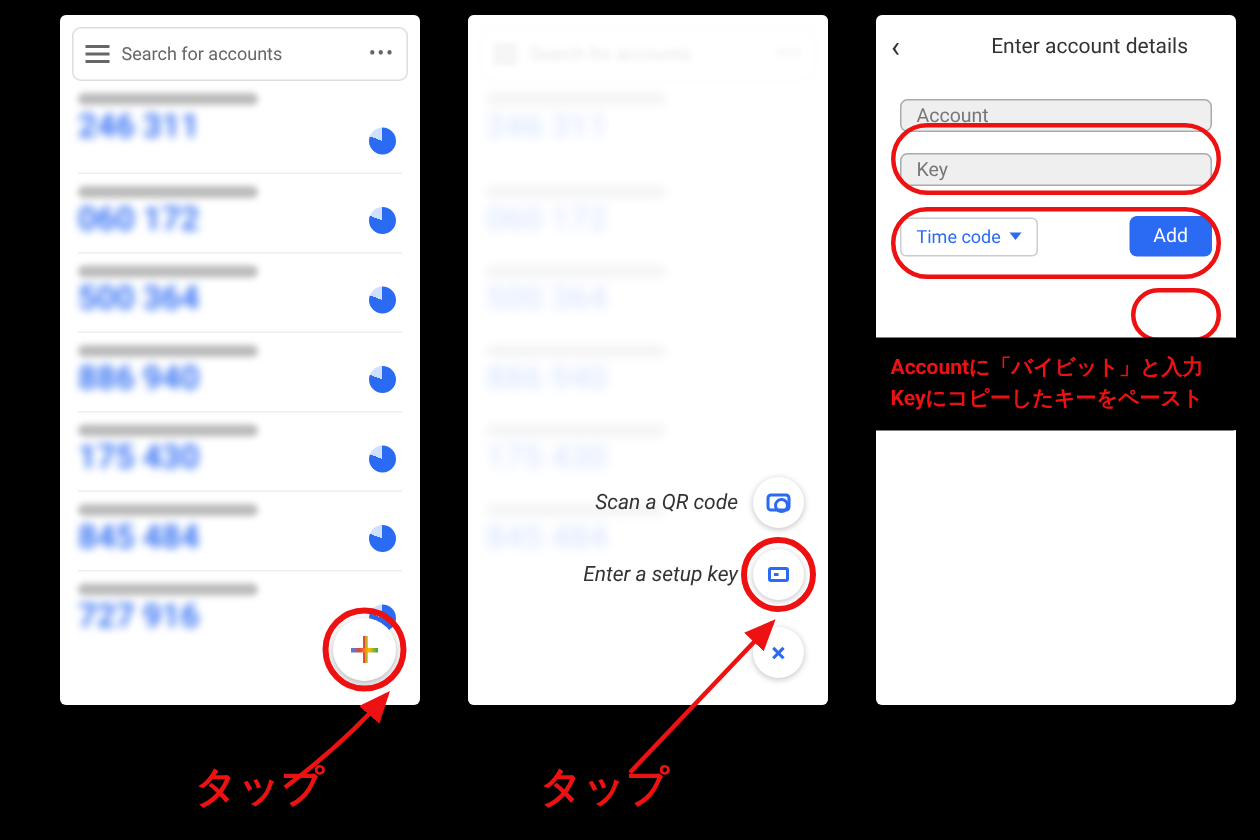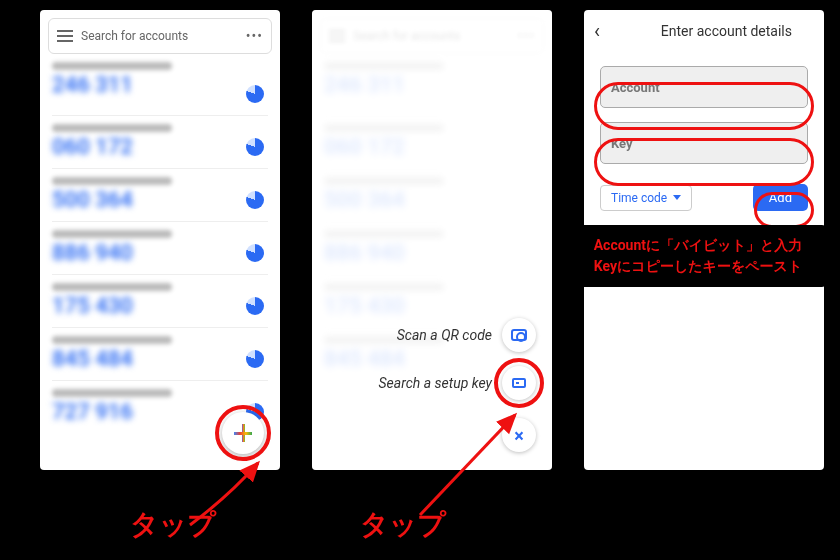--- a/index.html
+++ b/index.html
@@ -43,21 +43,21 @@
   .ico-cam::after{content:"";position:absolute;width:6px;height:6px;border:2px solid #2b6af3;border-radius:50%;left:3px;top:1px;}
   .ico-key { width:14px;height:10px;border:2px solid #2b6af3;border-radius:2px; position:relative;}
   .ico-key::before{content:"";position:absolute;top:2px;left:2px;width:3px;height:2px;background:#2b6af3;}
   .ico-x { color:#2b6af3;font-size:18px;font-weight:bold; }
   .ring-key { position: absolute; right: 8px; bottom: 62px; width: 50px; height: 50px; border: 4px solid #e11; border-radius: 50%; pointer-events: none; }
 
   
   .hdr { height: 42px; display: flex; align-items: center; padding: 0 10px; }
   .back-arr { font-size: 20px; color: #333; width: 22px; }
   .hdr-title { flex: 1; text-align: right; font-size: 14px; color: #333; }
-  .field { margin: 14px 16px 0; height: 42px; border: 1px solid #aaa; border-radius: 5px; background:#efefef; display: flex; align-items: center; padding: 0 10px; font-weight: bold; }
+  .field { margin: 14px 16px 0; height: 22px; border: 1px solid #aaa; border-radius: 5px; background:#efefef; display: flex; align-items: center; padding: 0 10px; }
   .field-lbl { color: #777; font-size: 13px; }
   .ring-field { position: absolute; left: 10px; width: 220px; height: 48px; border: 3px solid #e11; border-radius: 26px; pointer-events: none; }
   #rf1 { top: 72px; } #rf2 { top: 128px; }
   .row3 { margin: 20px 16px 0; display: flex; justify-content: space-between; align-items: center; }
   .time-based { border: 1px solid #ccc; border-radius: 4px; padding: 5px 10px; color: #2b6af3; font-size: 12px; display: flex; align-items: center; gap: 6px; }
   .caret { width:0;height:0;border-left:4px solid transparent;border-right:4px solid transparent;border-top:5px solid #2b6af3;}
   .add-btn { background: #2b6af3; color: #fff; font-size: 13px; padding: 6px 16px; border-radius: 5px; }
   .ring-add { position: absolute; right: 10px; top: 182px; width: 60px; height: 36px; border: 3px solid #e11; border-radius: 20px; pointer-events: none; }
 
   
@@ -162,21 +162,21 @@
     </div>
   </div>
   <div class="overlay"></div>
   <div class="menu-row" id="row-scan">
     <span class="lbl">Scan a QR code</span>
     <span class="btn">
         <span class="ico-cam"></span>
       </span>
   </div>
   <div class="menu-row" id="row-key">
-    <span class="lbl">Search a setup key</span>
+    <span class="lbl">Enter a setup key</span>
     <span class="btn">
         <span class="ico-key"></span>
       </span>
   </div>
   <div class="menu-row" id="row-close">
     <span class="btn">
         <span class="ico-x">×</span>
       </span>
   </div>
   <div class="ring-key"></div>

